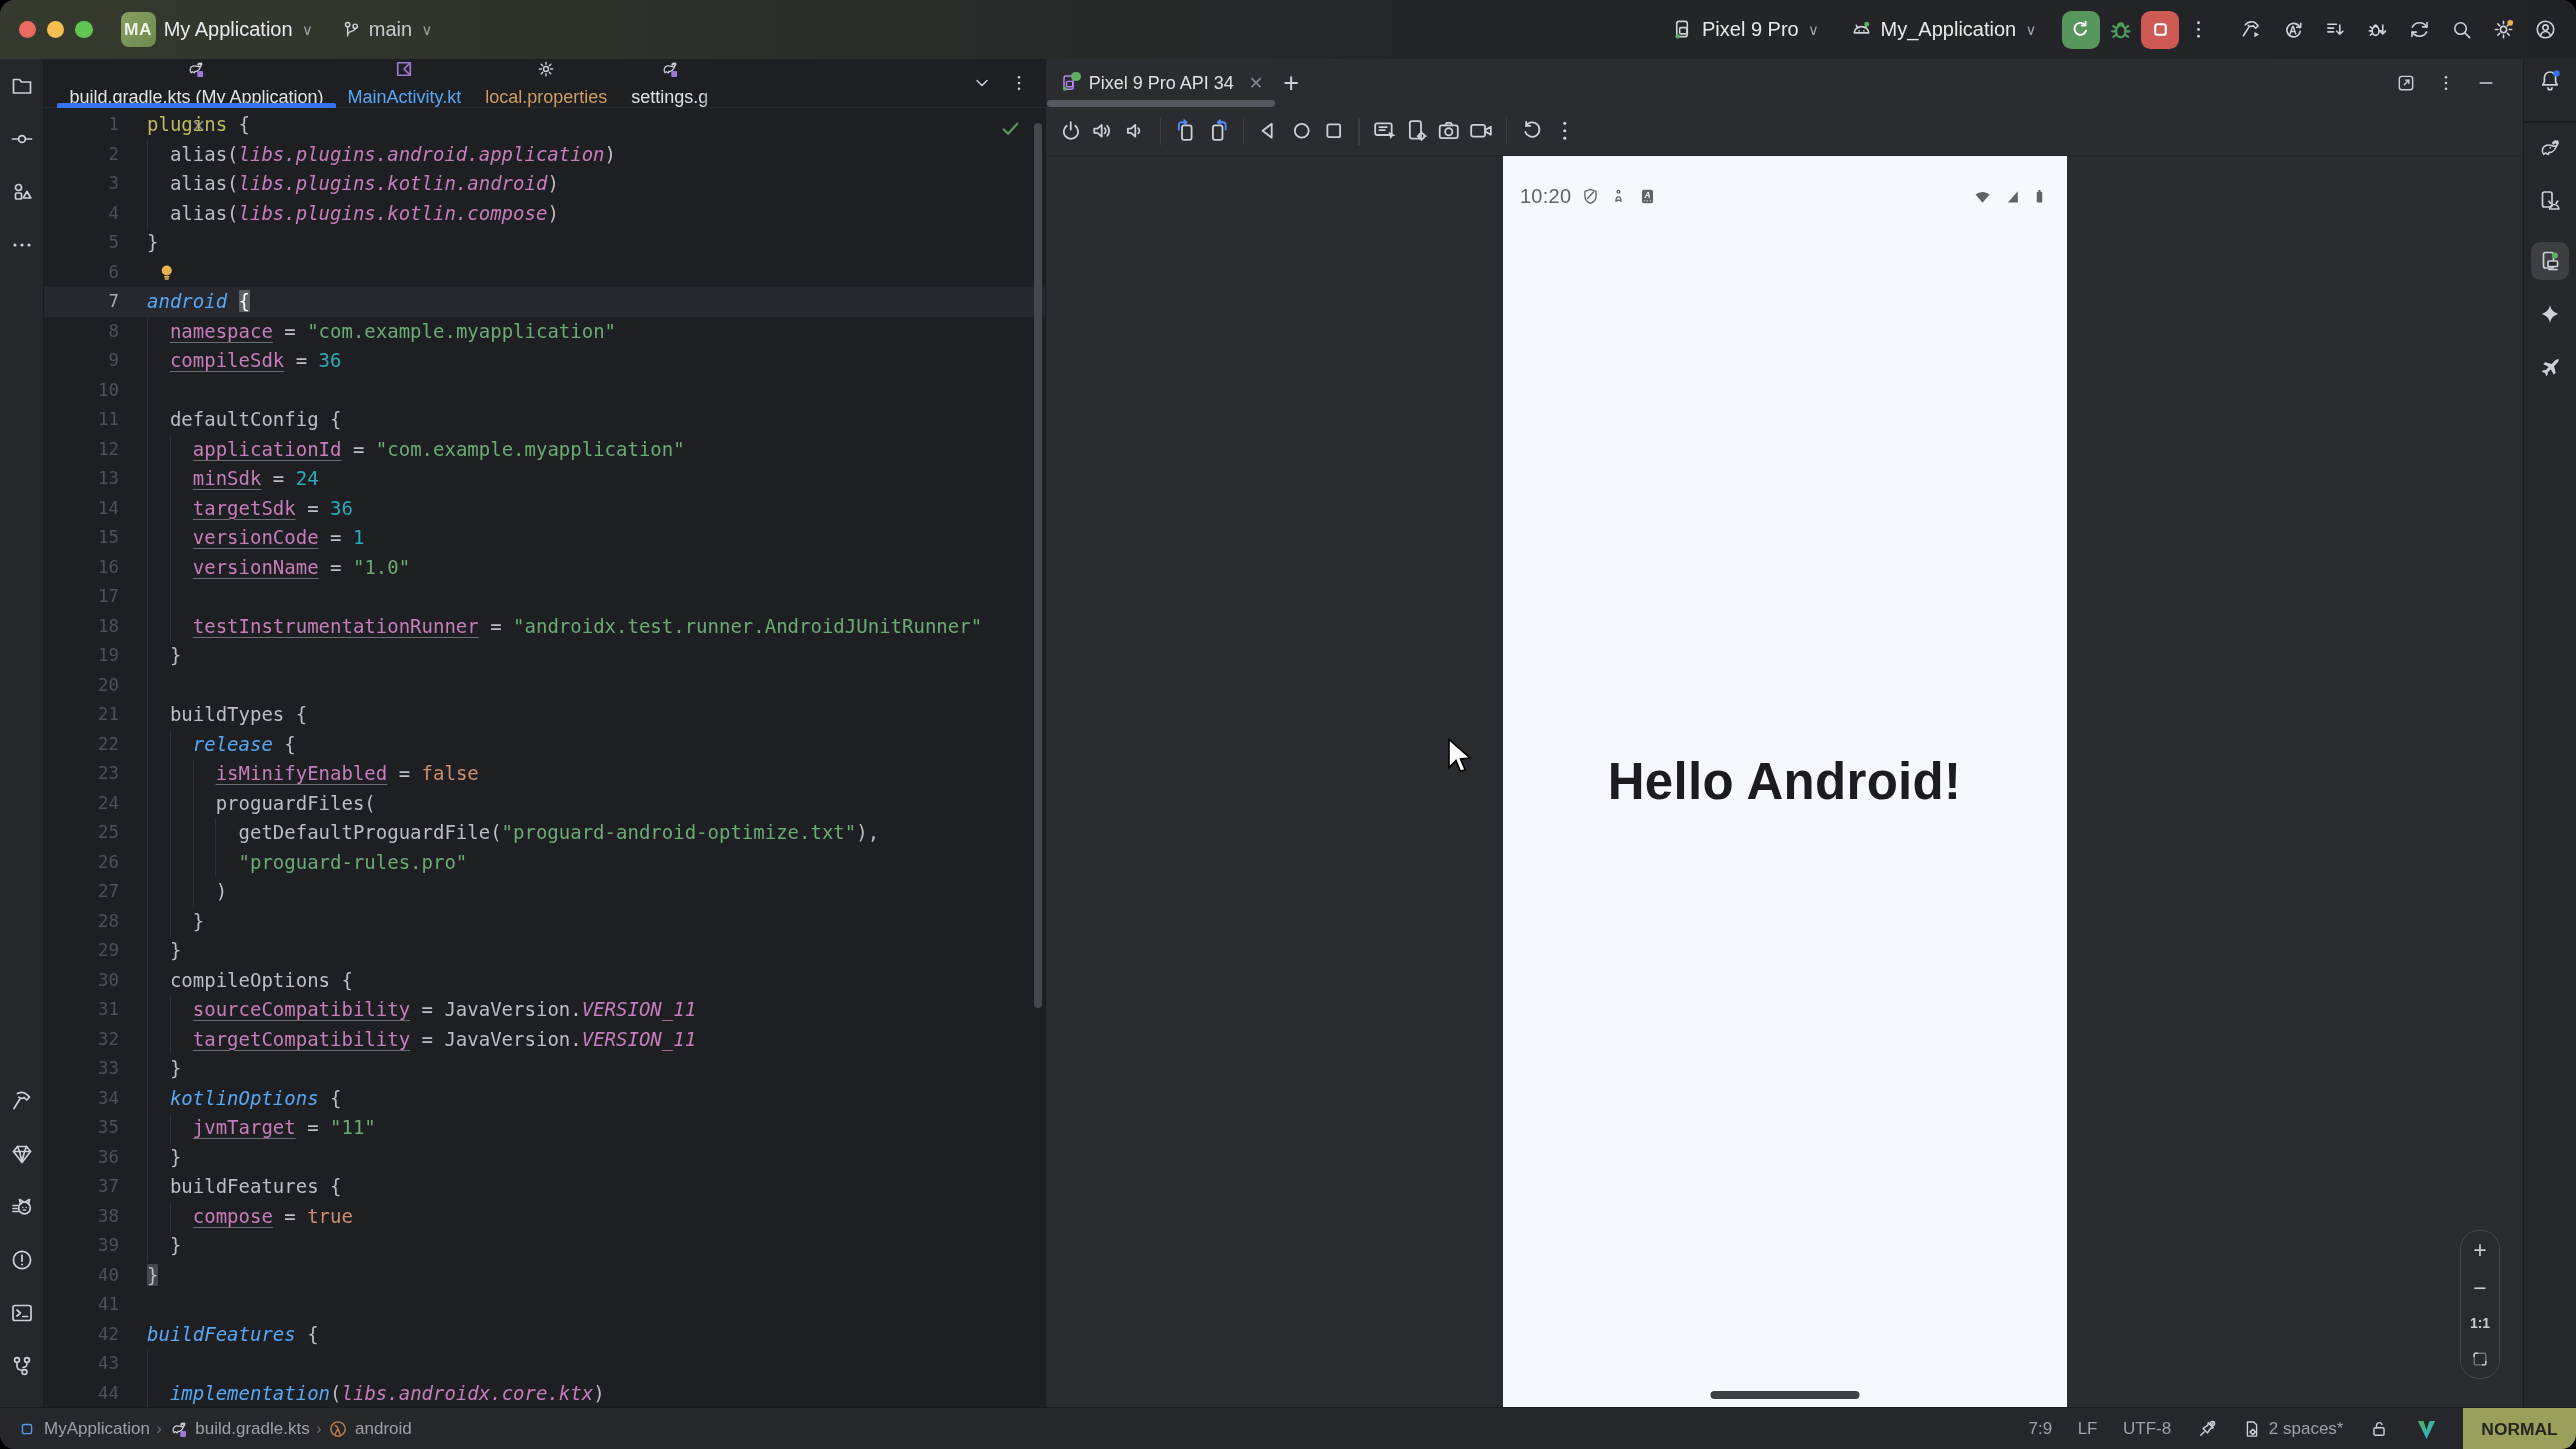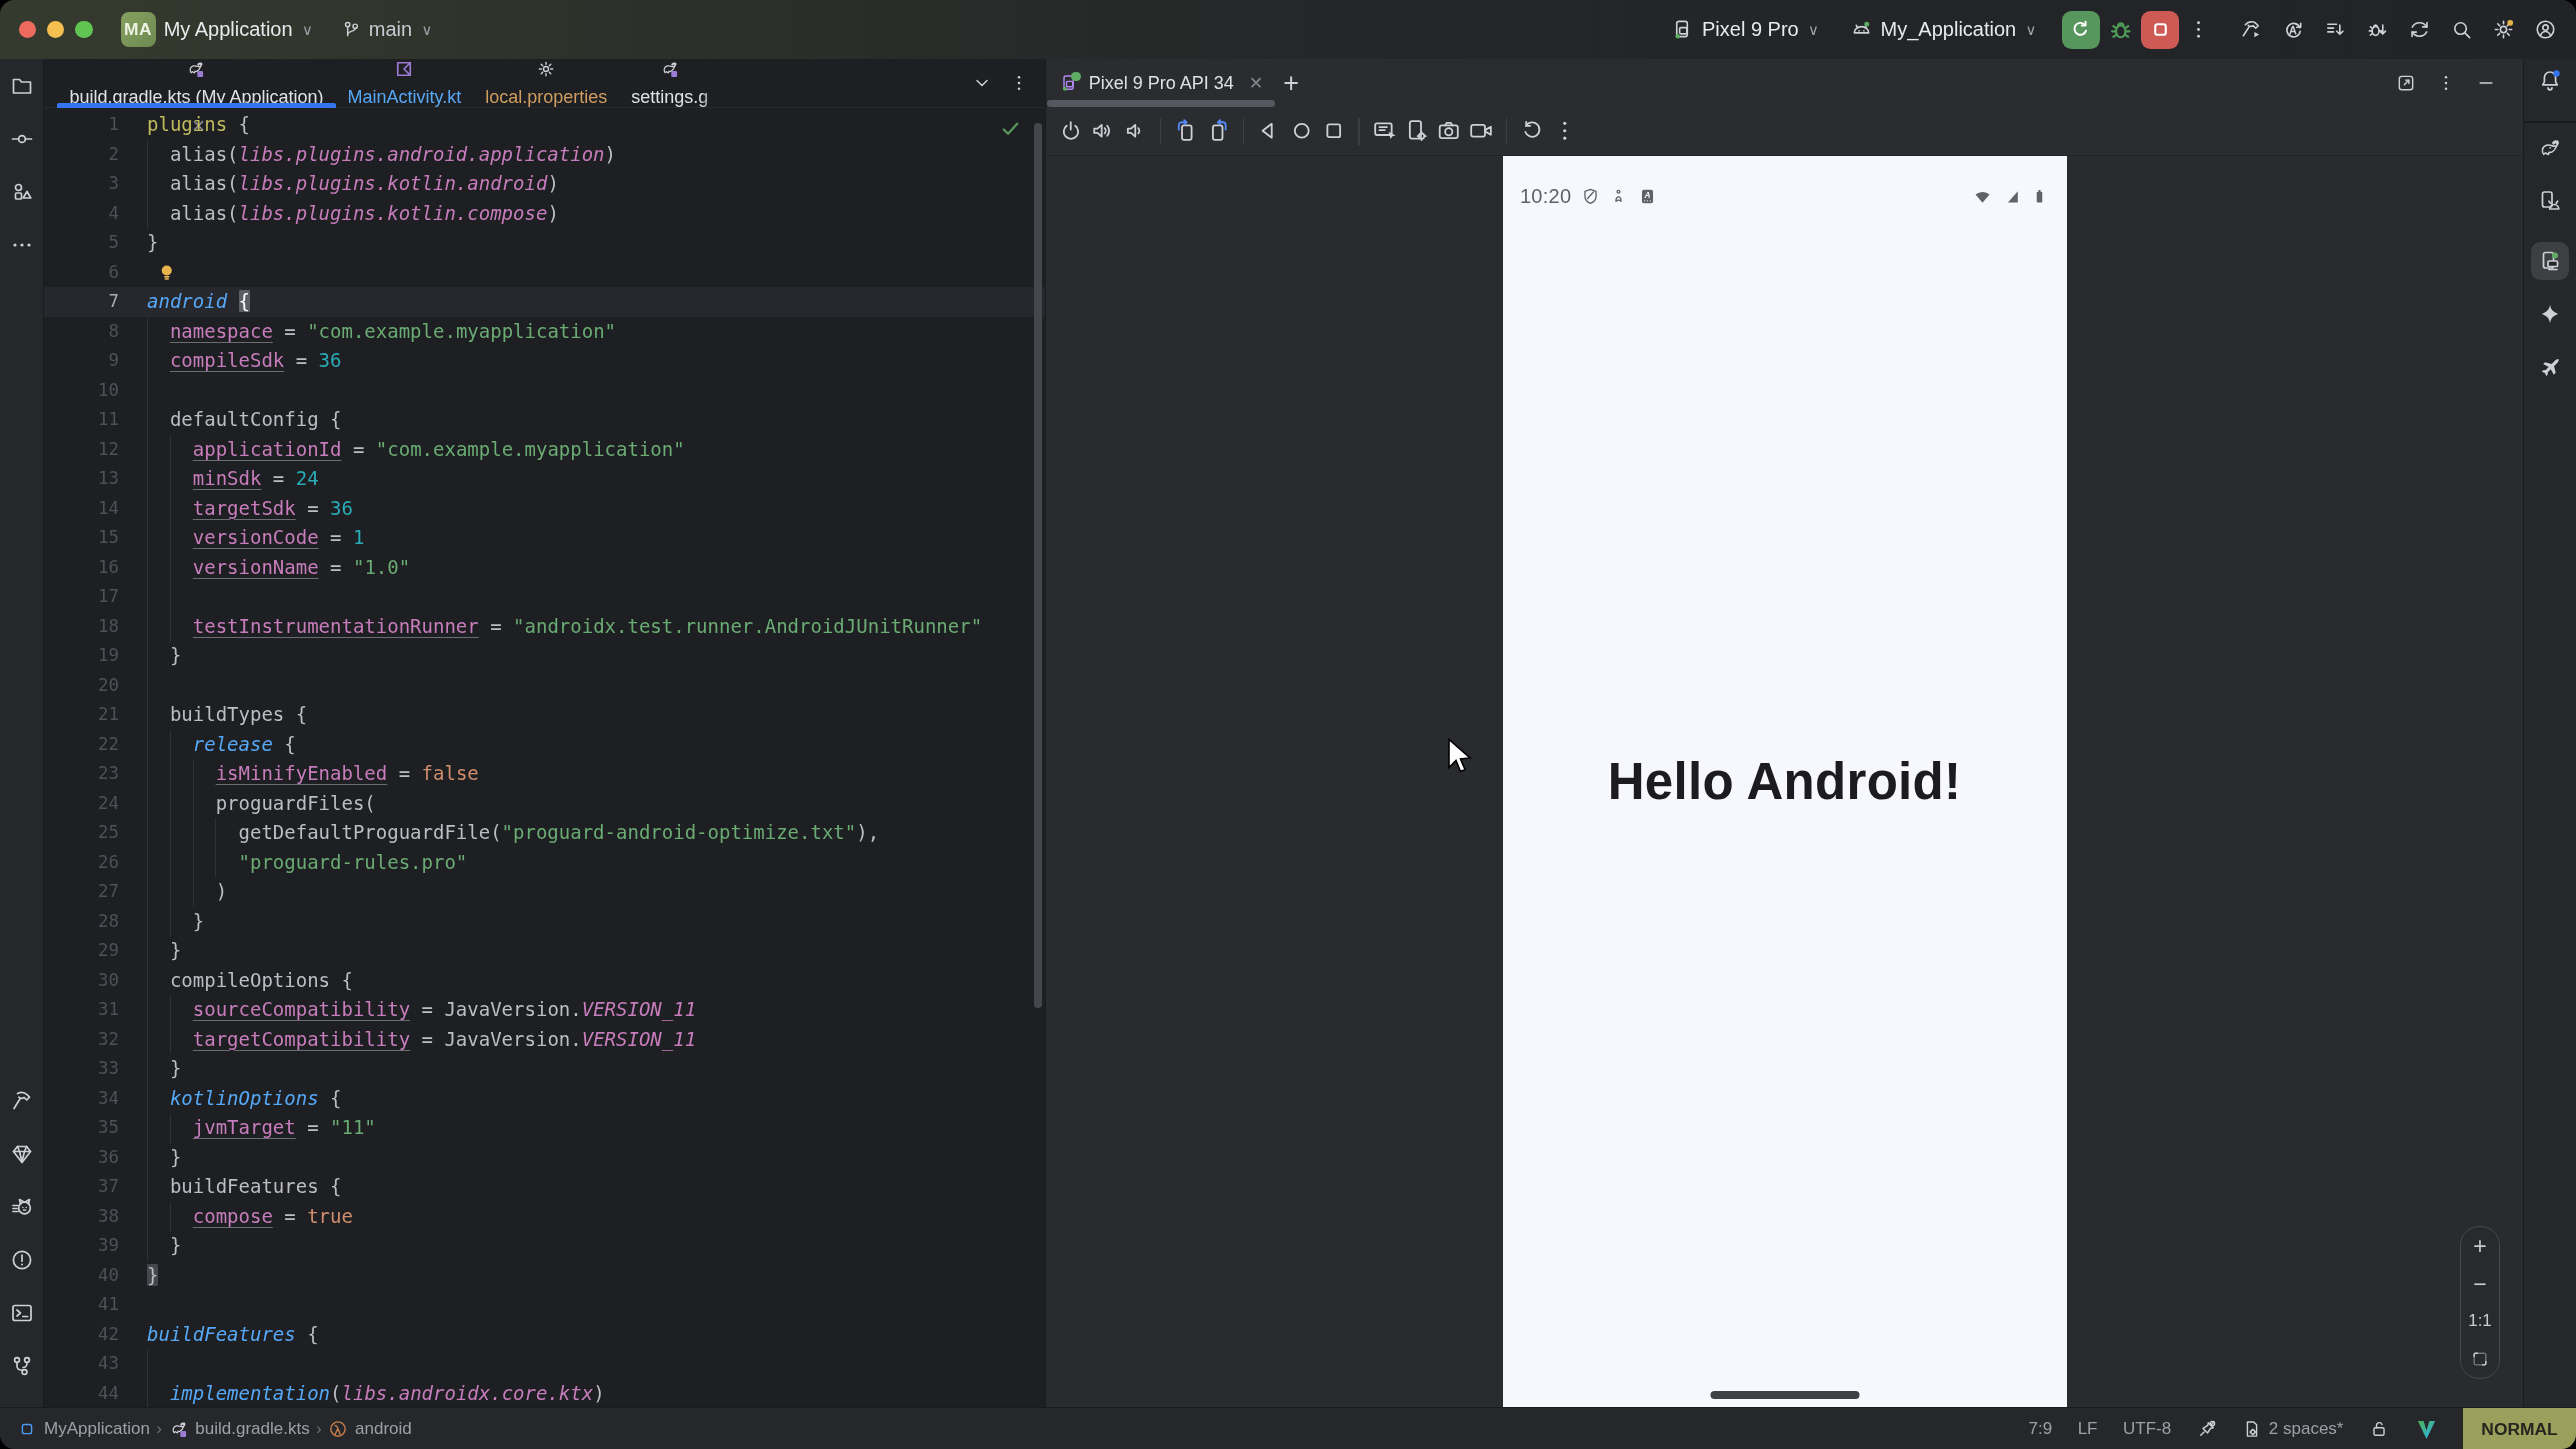--- a/index.html
+++ b/index.html
@@ -80,21 +80,21 @@
     display:flex;align-items:center;justify-content:center;}
   .p-status{position:absolute;top:23px;left:0;right:0;height:35px;display:flex;align-items:center;padding:0 17.4px;color:#5f6368;}
   .p-time{font-size:20px;letter-spacing:0.3px;}
   .p-status .ic{color:#5f6368;width:19px;height:19px;margin-left:9.4px;}
   .p-status .right{margin-left:auto;display:flex;align-items:center;}
   .hello{font-size:51px;font-weight:bold;color:#1c1b1f;letter-spacing:0.3px;}
   .gesture{position:absolute;bottom:8px;left:50%;transform:translateX(-50%);width:149px;height:8px;border-radius:4.7px;background:#1f2023;opacity:.85;}
   .zoompill{position:absolute;right:23px;bottom:28px;width:38px;padding:9.4px 0;border:1.3px solid #46484c;border-radius:19px;
     background:rgba(40,41,44,.55);display:flex;flex-direction:column;align-items:center;gap:17.4px;color:#c7cad0;}
   .zoompill .zi{font-size:23px;line-height:20px;cursor:pointer;}
-  .zoompill .zt{font-size:17px;font-weight:normal;cursor:pointer;}
+  .zoompill .zt{font-size:14px;font-weight:bold;cursor:pointer;}
   .zoompill .ic{width:20px;height:20px;cursor:pointer;}
   .cursor{position:absolute;left:400px;top:581px;width:28px;height:39px;}
   
   .statusbar{height:42px;background:#26272a;border-top:1.3px solid #1a1b1d;display:flex;align-items:center;padding-left:17.4px;
     font-size:17px;color:#9da0a6;}
   .crumb{display:flex;align-items:center;}
   .crumb .sep{color:#6e7176;margin:0 6.7px;font-size:16px;}
   .sb-right{margin-left:auto;display:flex;align-items:center;gap:25.5px;height:100%;}
   .sb-item{display:flex;align-items:center;gap:6.7px;cursor:pointer;}
   .mode-badge{height:100%;display:flex;align-items:center;justify-content:center;width:113px;background:#9aa05b;

